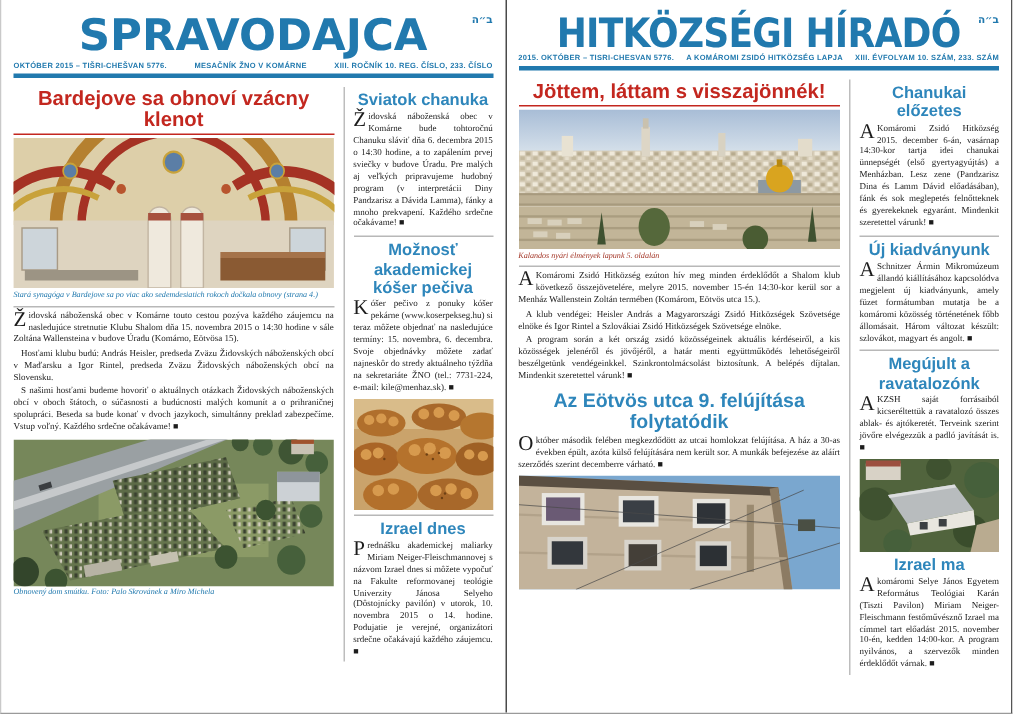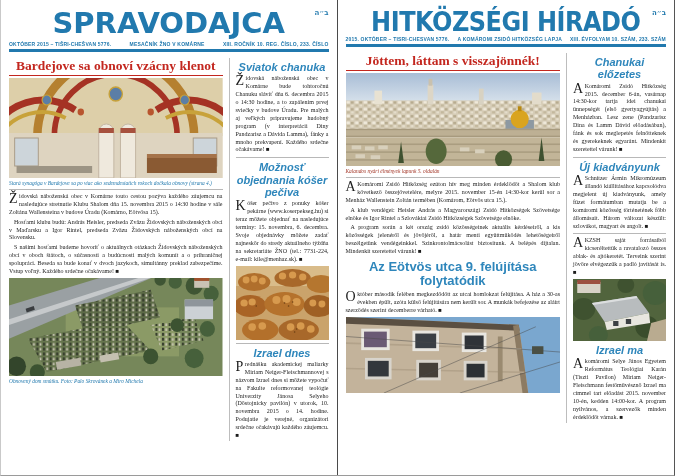--- a/index.html
+++ b/index.html
@@ -23,26 +23,26 @@
   .mast-row{display:flex;justify-content:space-between;color:var(--blue);font-size:5px;
             font-weight:bold;text-transform:uppercase;margin-top:3px;letter-spacing:.2px;
             font-family:"Liberation Sans",sans-serif;}
   .mast-bar{height:3px;background:var(--blue);margin-top:2px;}
 
   
   .cols{display:flex;margin-top:6px;}
   .main{flex:1;min-width:0;padding-right:6px;}
   .aside{width:93px;flex:none;border-left:1px solid #bdbdbd;padding-left:6px;}
 
-  .h-red{color:var(--red);font-family:Liberation Serif, serif;font-weight:bold;
+  .h-red{color:var(--red);font-family:Liberation Sans, sans-serif;font-weight:bold;
          font-size:13.5px;text-align:center;margin:1px 0 2px;line-height:1.05;}
   .red-rule{border-top:1px solid var(--red);margin:0 0 2px;}
   .h-blue{color:var(--hblue);font-family:"Liberation Sans",sans-serif;font-weight:bold;
           font-size:13px;text-align:center;margin:4px 0 3px;line-height:1.1;}
-  .aside .h-blue{font-size:11px;margin:3px 0 2px;line-height:1.12;font-style:italic;}
+  .aside .h-blue{font-size:11px;margin:3px 0 2px;line-height:1.12;}
 
   .bt{font-size:6px;line-height:1.32;text-align:justify;color:var(--ink);}
   .bt p{margin:0 0 1.5px;text-indent:5px;}
   .bt p.drop{text-indent:0;}
   .drop::first-letter{float:left;font-size:14px;line-height:10px;padding:1px 1.5px 0 0;}
 
   .cap{font-style:italic;font-size:5.4px;color:var(--blue);margin:1.5px 0 2px;line-height:1.25;}
   .cap-red{color:#a23324;}
   .rule{border-top:1px solid #b8b8b8;margin:3px 0;}
   .ph{display:block;width:100%;}
@@ -140,21 +140,21 @@
         <div class="cap">Obnovený dom smútku. Foto: Palo Skrovánek a Miro Michela</div>
       </div>
 
       <div class="aside">
         <div class="h-blue">Sviatok chanuka</div>
         <div class="bt">
           <p class="drop">Židovská náboženská obec v Komárne bude tohtoročnú Chanuku sláviť dňa 6. decembra 2015 o 14:30 hodine, a to zapálením prvej sviečky v budove Úradu. Pre malých aj veľkých pripravujeme hudobný program (v interpretácii Diny Pandzarisz a Dávida Lamma), fánky a mnoho prekvapení. Každého srdečne očakávame! ■</p>
         </div>
         <div class="rule"></div>
 
-        <div class="h-blue">Možnosť objednania kóšer pečiva</div>
+        <div class="h-blue">Možnosť akademickej kóšer pečiva</div>
         <div class="bt">
           <p class="drop">Kóšer pečivo z ponuky kóšer pekárne (www.koserpekseg.hu) si teraz môžete objednať na nasledujúce termíny: 15. novembra, 6. decembra. Svoje objednávky môžete zadať najneskôr do stredy aktuálneho týždňa na sekretariáte ŽNO (tel.: 7731-224, e-mail: kile@menhaz.sk). ■</p>
         </div>
 
         <svg class="ph" style="margin-top:2px" viewBox="0 0 92 74" width="100%" height="74" preserveAspectRatio="none">
           <rect width="92" height="74" fill="#caa36b"></rect>
           <rect width="92" height="20" fill="#d9bc8a"></rect>
           <ellipse cx="18" cy="16" rx="16" ry="9" fill="#b06f2c"></ellipse>
           <ellipse cx="56" cy="12" rx="18" ry="9" fill="#a8682a"></ellipse>
           <ellipse cx="84" cy="18" rx="14" ry="9" fill="#b5762f"></ellipse>
@@ -321,20 +321,21 @@
           <p class="drop">A Komáromi Zsidó Hitközség 2015. december 6-án, vasárnap 14:30-kor tartja idei chanukai ünnepségét (első gyertyagyújtás) a Menházban. Lesz zene (Pandzarisz Dina és Lamm Dávid előadásában), fánk és sok meglepetés felnőtteknek és gyerekeknek egyaránt. Mindenkit szeretettel várunk! ■</p>
         </div>
         <div class="rule"></div>
 
         <div class="h-blue">Új kiadványunk</div>
         <div class="bt">
           <p class="drop">A Schnitzer Ármin Mikromúzeum állandó kiállításához kapcsolódva megjelent új kiadványunk, amely füzet formátumban mutatja be a komáromi közösség történetének főbb állomásait. Három változat készült: szlovákot, magyart és angolt. ■</p>
         </div>
         <div class="rule"></div>
 
+        <div class="h-blue">Megújult a ravatalozónk</div>
         <div class="bt">
           <p class="drop">A KZSH saját forrásaiból kicseréltettük a ravatalozó összes ablak- és ajtókeretét. Terveink szerint jövőre elvégezzük a padló javítását is. ■</p>
         </div>
 
         <svg class="ph" style="margin-top:2px" viewBox="0 0 88 62" width="100%" height="62" preserveAspectRatio="none">
           <rect width="88" height="62" fill="#51643d"></rect>
           <circle cx="10" cy="30" r="11" fill="#3f5230"></circle>
             <circle cx="78" cy="14" r="12" fill="#46603b"></circle>
           <circle cx="70" cy="48" r="11" fill="#3a4d2c"></circle>
             <circle cx="24" cy="56" r="9" fill="#46603b"></circle>

